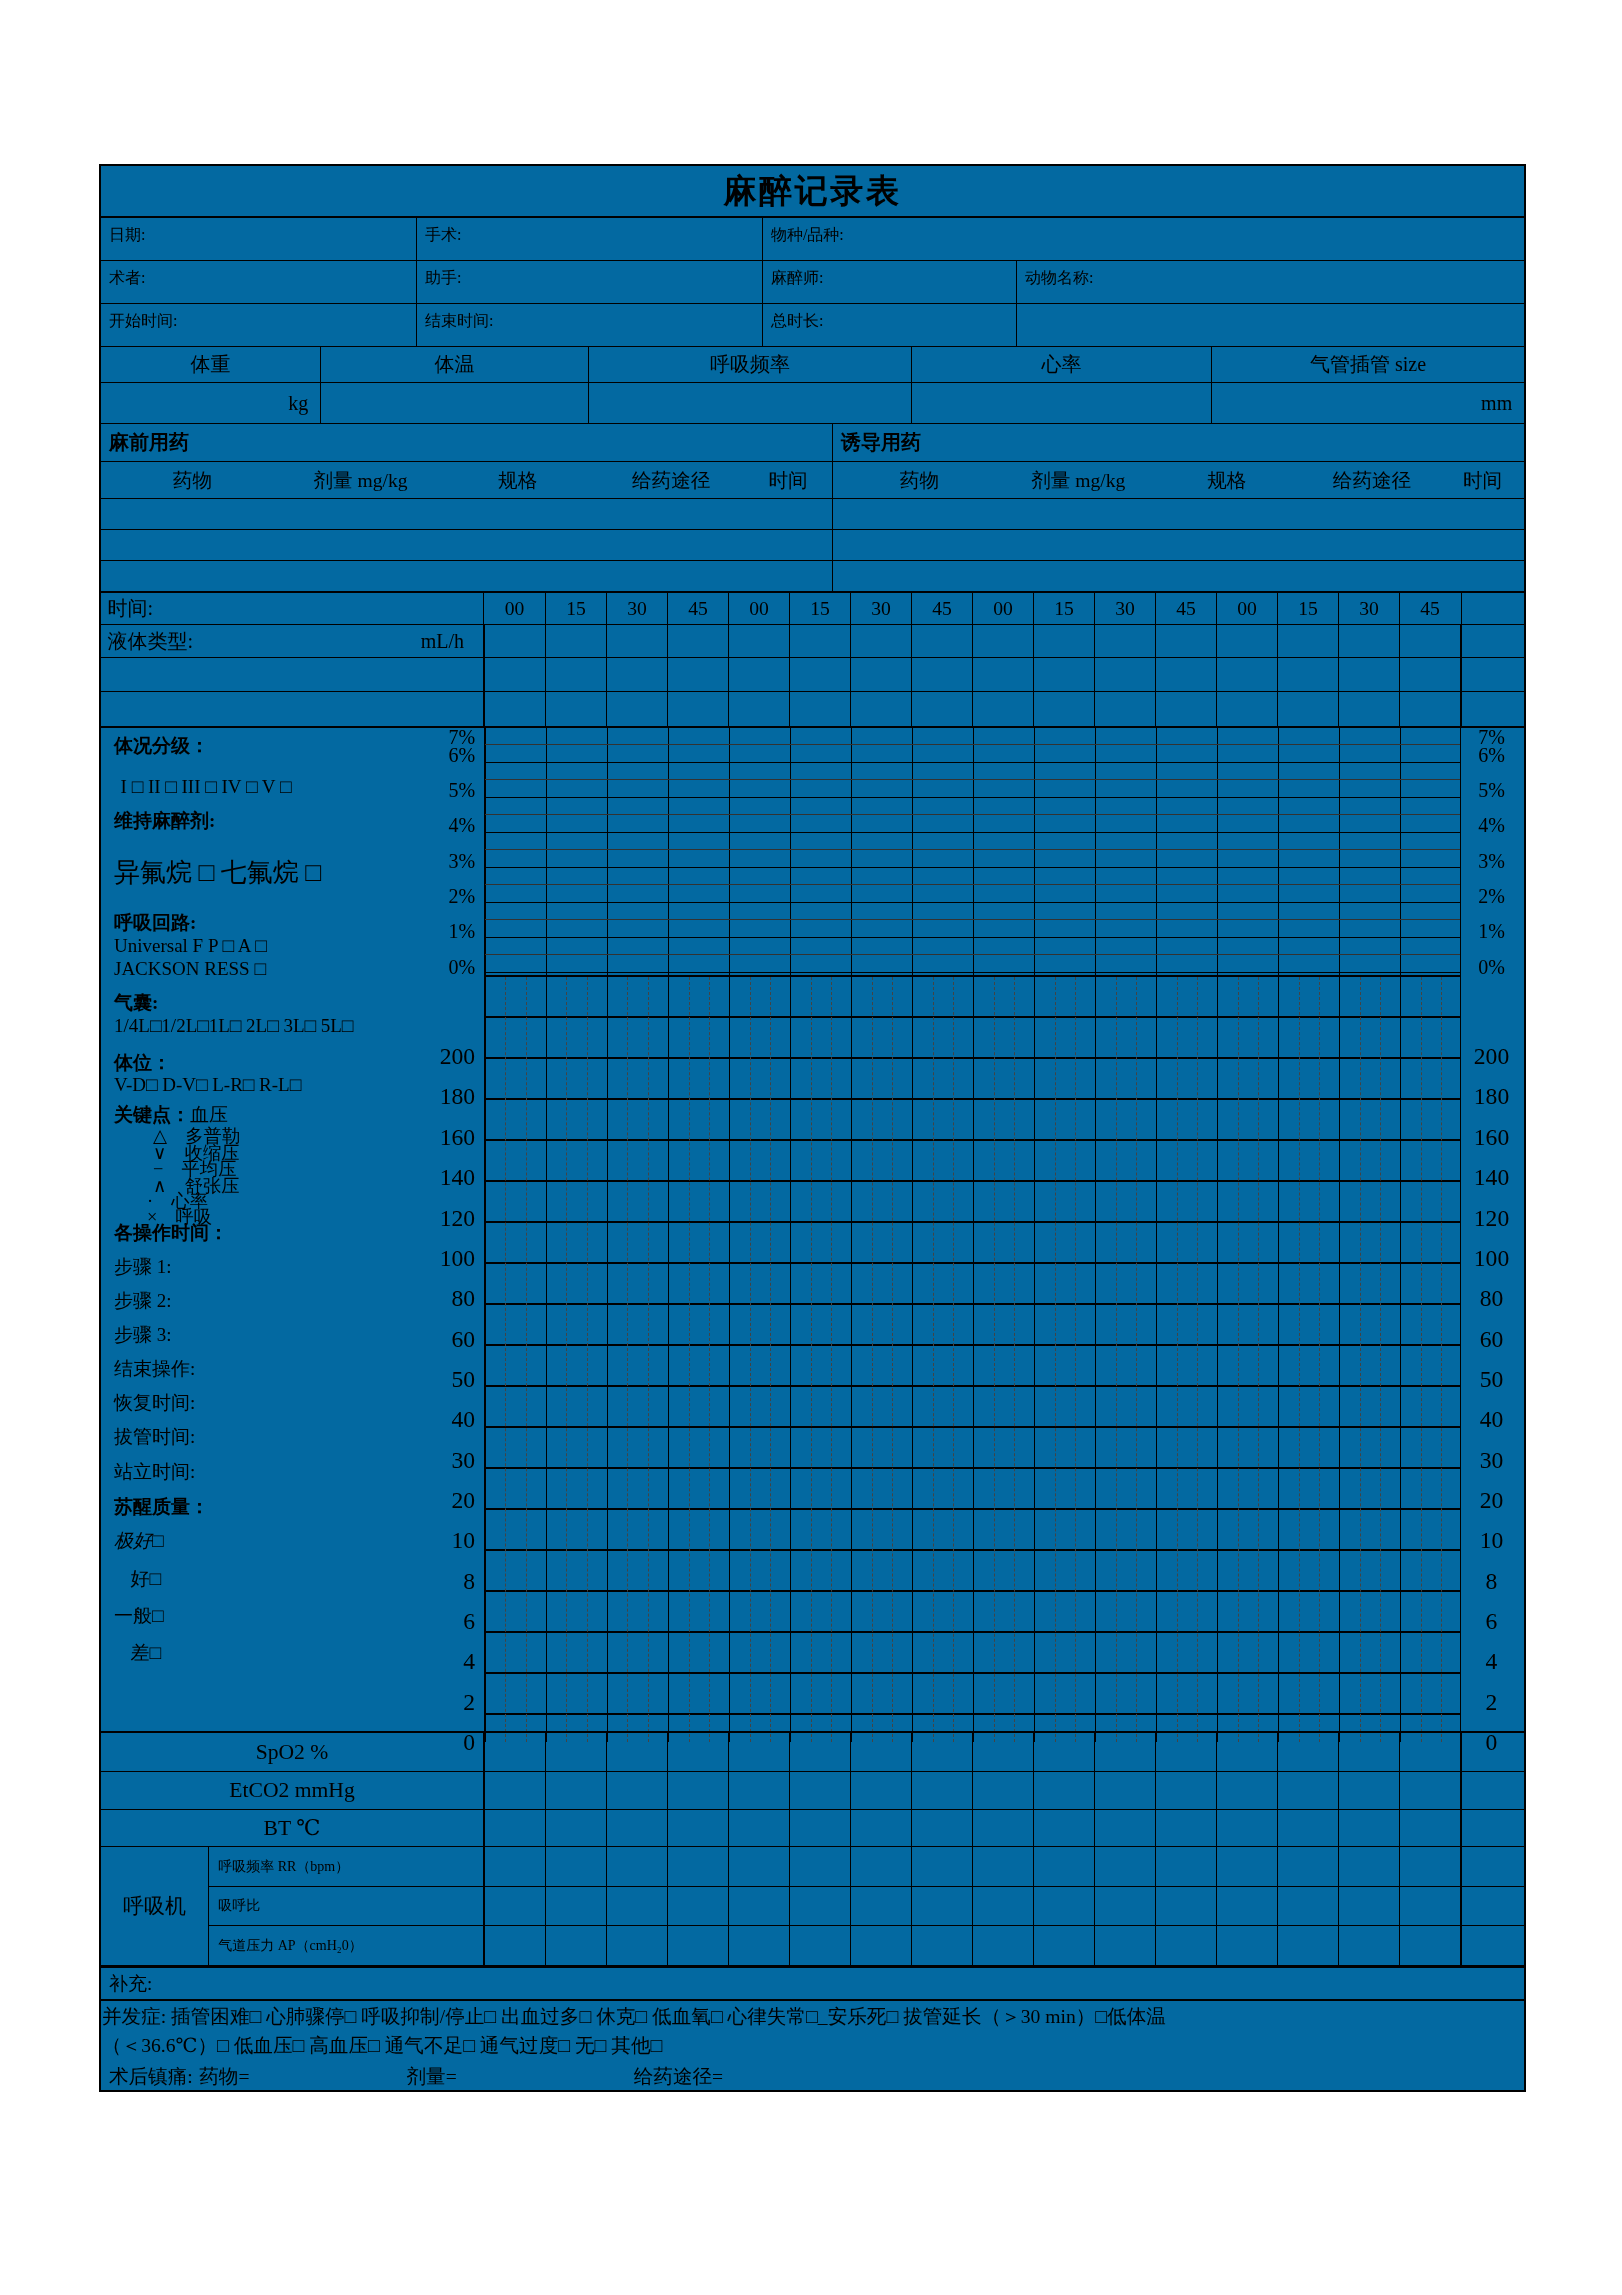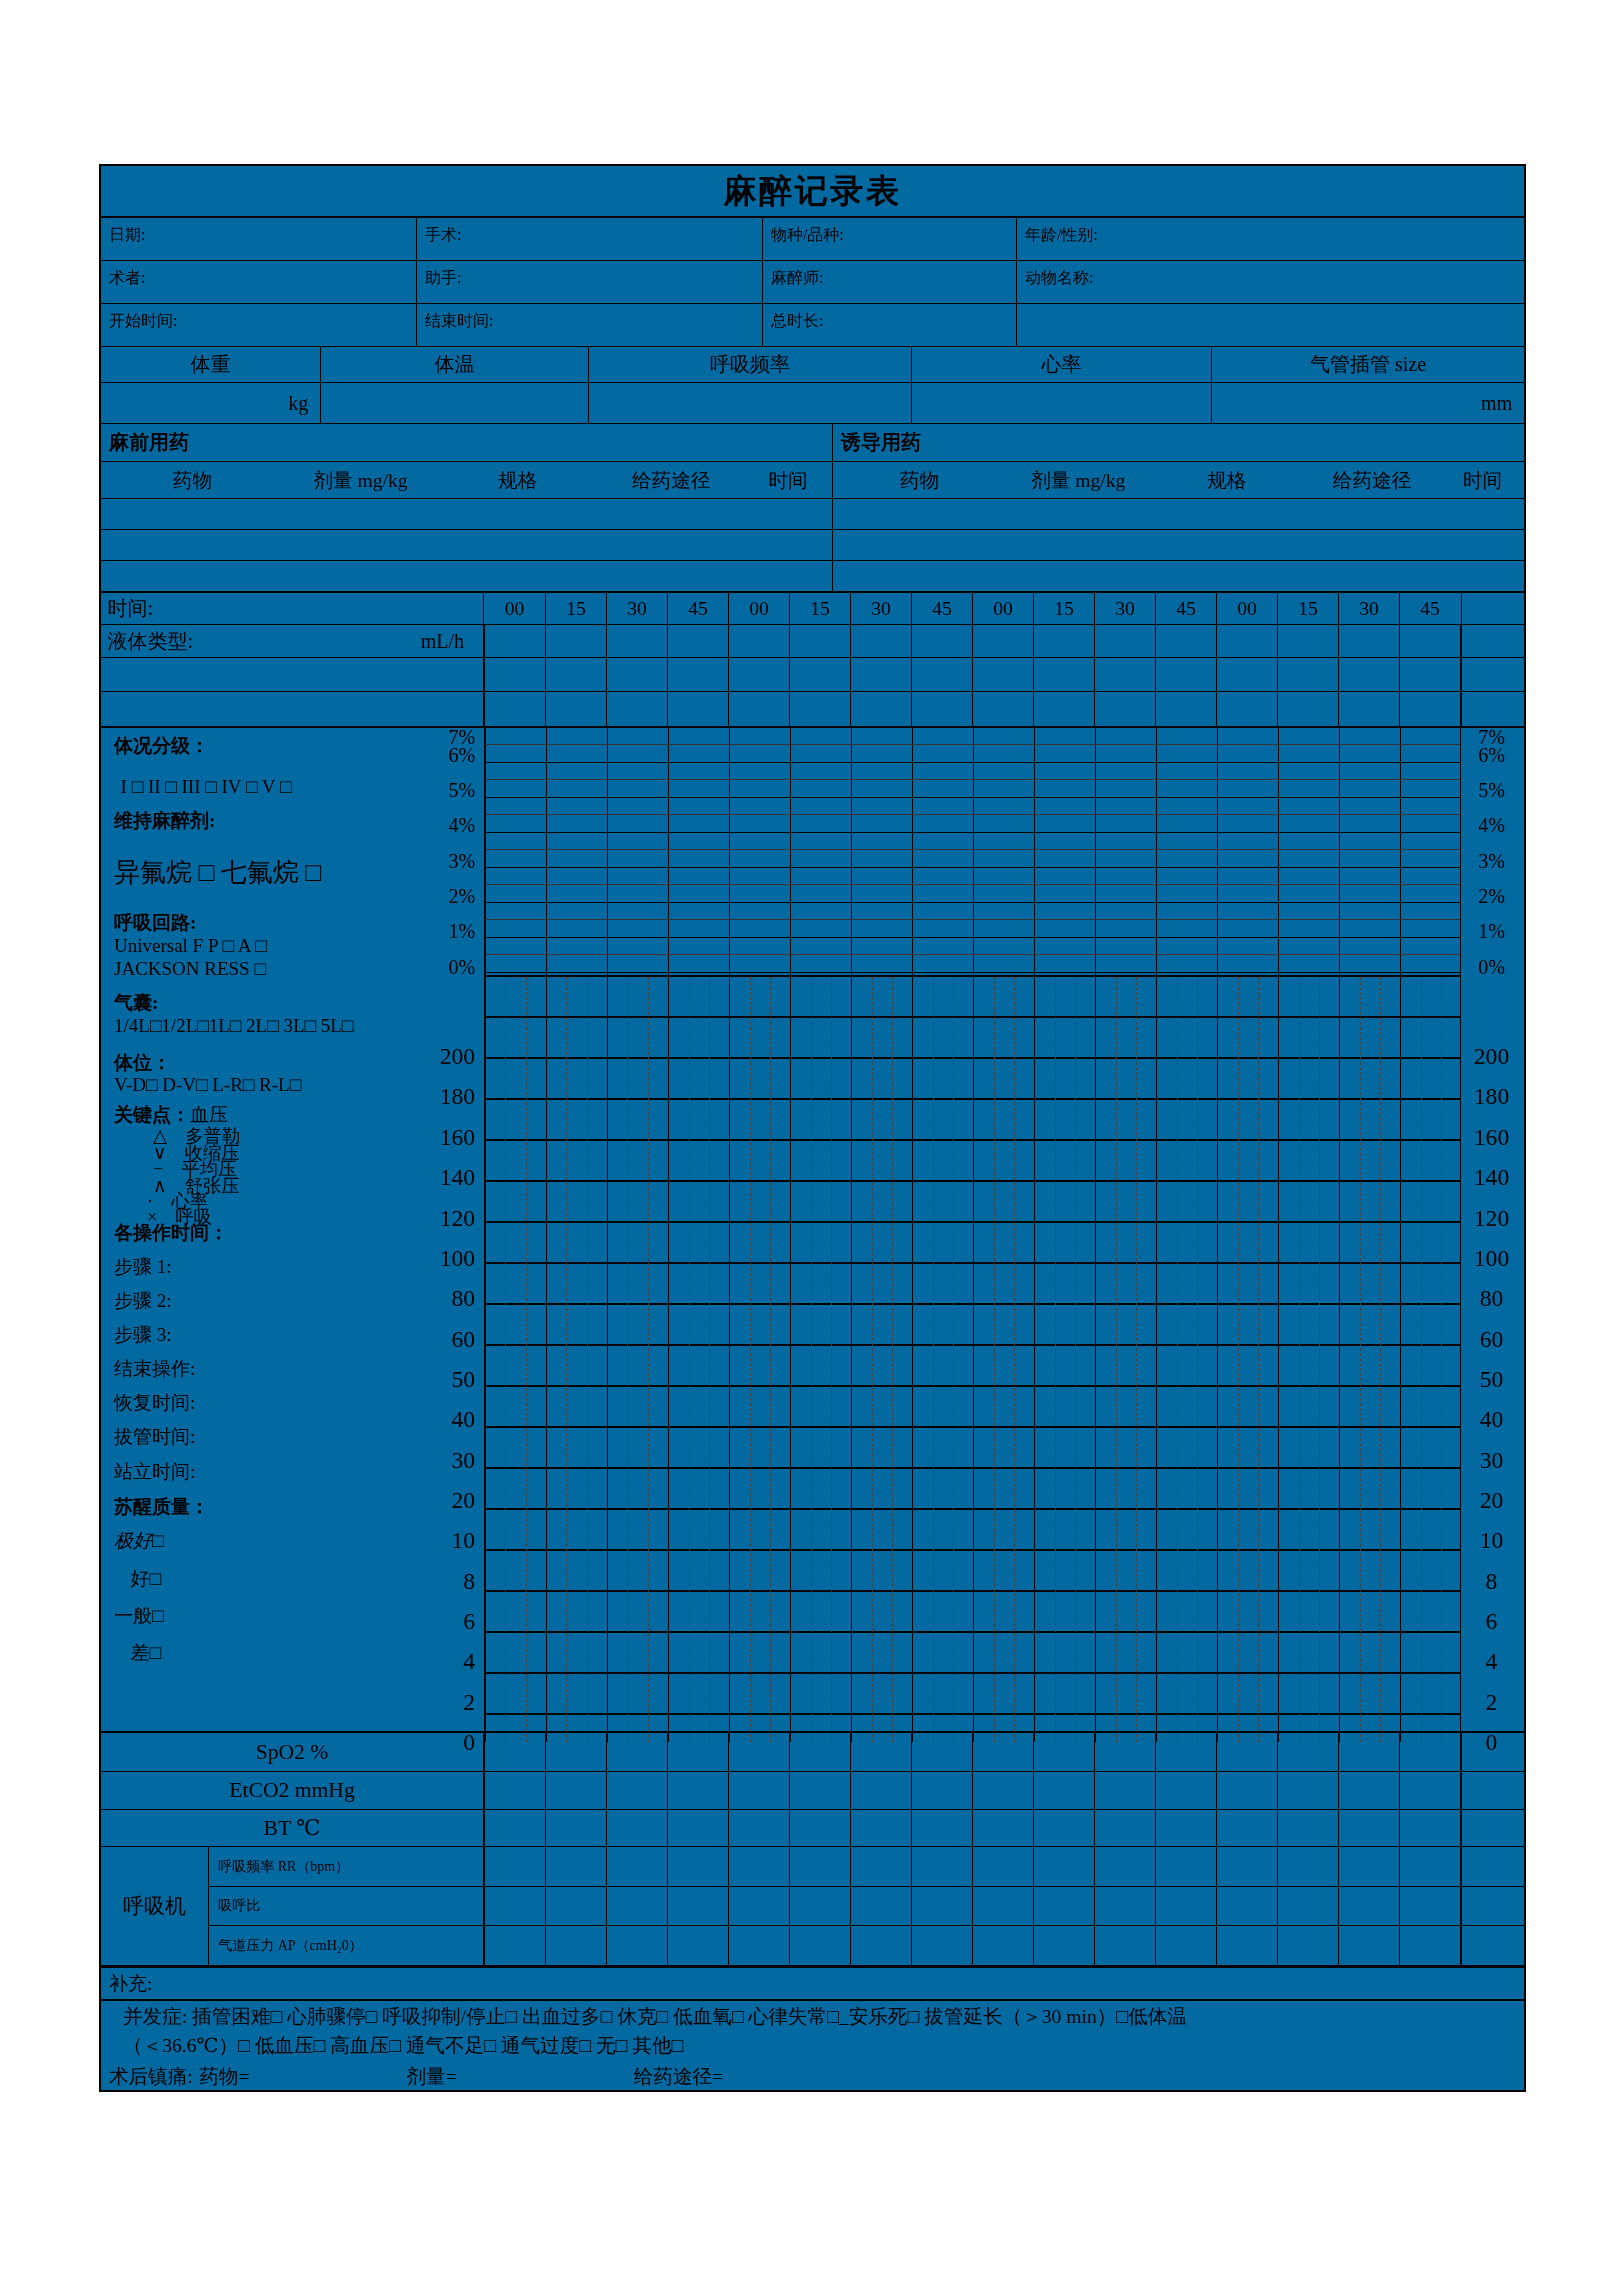--- a/index.html
+++ b/index.html
@@ -75,39 +75,38 @@
   #vent-section{height:120px;display:flex;box-sizing:border-box;}
   #vent-label{width:108px;box-sizing:border-box;border-right:1.3px solid #000;display:flex;align-items:center;justify-content:center;font-size:21px;}
   #vent-rows{flex:1;display:flex;flex-direction:column;}
   .vent-row{flex:1;display:flex;box-sizing:border-box;}
   .vent-row + .vent-row{border-top:1.3px solid #000;}
   .vent-sub{width:275px;box-sizing:border-box;border-right:1.3px solid #000;display:flex;align-items:center;padding-left:9.2px;font-size:14px;}
   .vent-grid{width:977px;box-sizing:border-box;background:repeating-linear-gradient(90deg,#000 0,#000 1.3px,transparent 1.3px,transparent 61px);}
   .vent-right{flex:1;border-left:1.3px solid #000;box-sizing:border-box;}
   
   #supp-row{height:33px;border-top:2px solid #000;align-items:center;padding-left:7.9px;font-size:19px;box-sizing:border-box;}
-  #comp-row{height:62px;border-top:2px solid #000;flex-direction:column;justify-content:center;padding-left:22px;font-size:19.6px;box-sizing:border-box;line-height:29.4px;}
+  #comp-row{height:62px;border-top:2px solid #000;flex-direction:column;justify-content:center;padding-left:1px;font-size:19.6px;box-sizing:border-box;line-height:29.4px;}
   #postop-row{flex:1;align-items:center;padding-left:7.9px;font-size:19.6px;box-sizing:border-box;border-top:2px solid #0369a1;}
   #postop-row span{margin-right:6.5px;}
   .gap1{display:inline-block;width:144px;} .gap2{display:inline-block;width:164px;}
 </style>
 </head>
 <body>
 
 <div id="form">
 
   <div class="row bb3" id="title-row">
     <span>麻醉记录表</span>
   </div>
 
   <div class="row info-row bb">
     <div class="info-cell ic0">日期:</div>
     <div class="info-cell ic1">手术:</div>
     <div class="info-cell ic2">物种/品种:</div>
-    <div class="info-cell ic3">年龄/性别:</div>
   </div>
   <div class="row info-row bb">
     <div class="info-cell ic0">术者:</div>
     <div class="info-cell ic1">助手:</div>
     <div class="info-cell ic2">麻醉师:</div>
     <div class="info-cell ic3">动物名称:</div>
   </div>
   <div class="row info-row bb">
     <div class="info-cell ic0">开始时间:</div>
     <div class="info-cell ic1">结束时间:</div>

